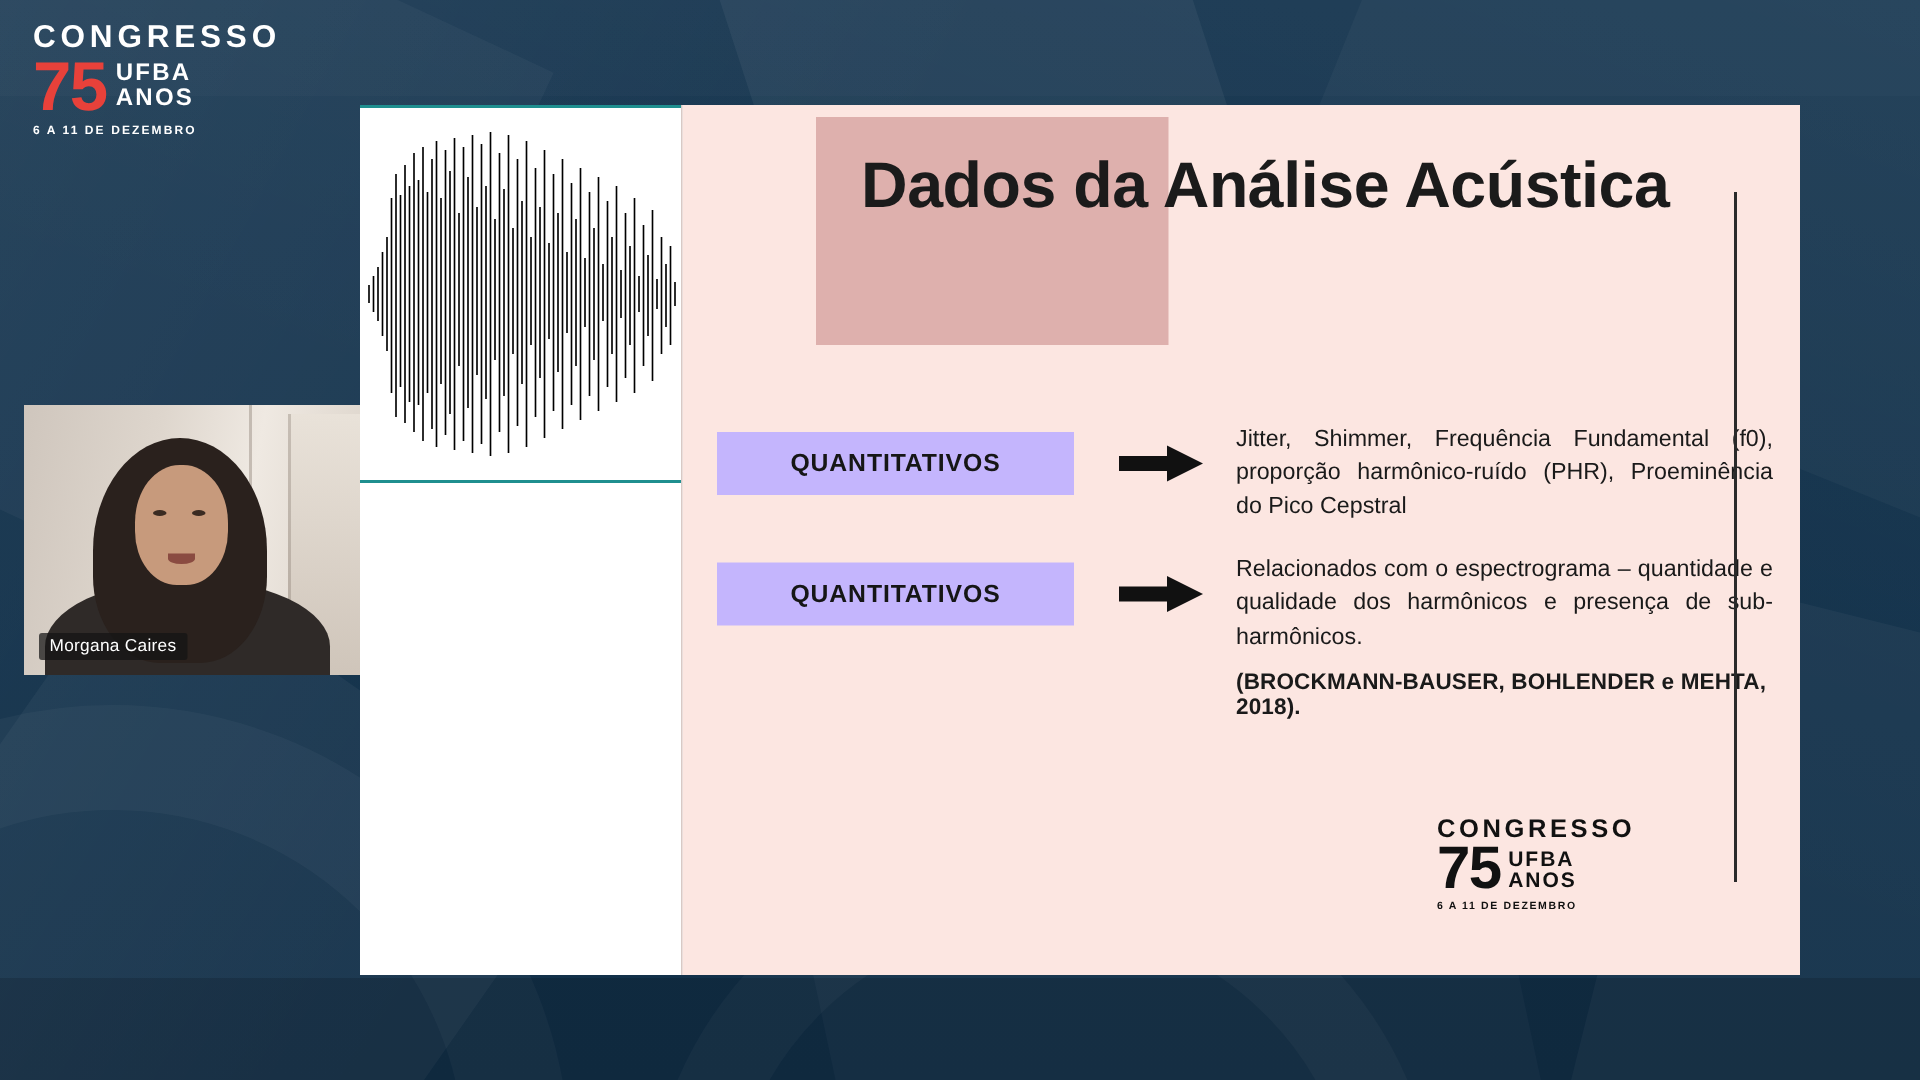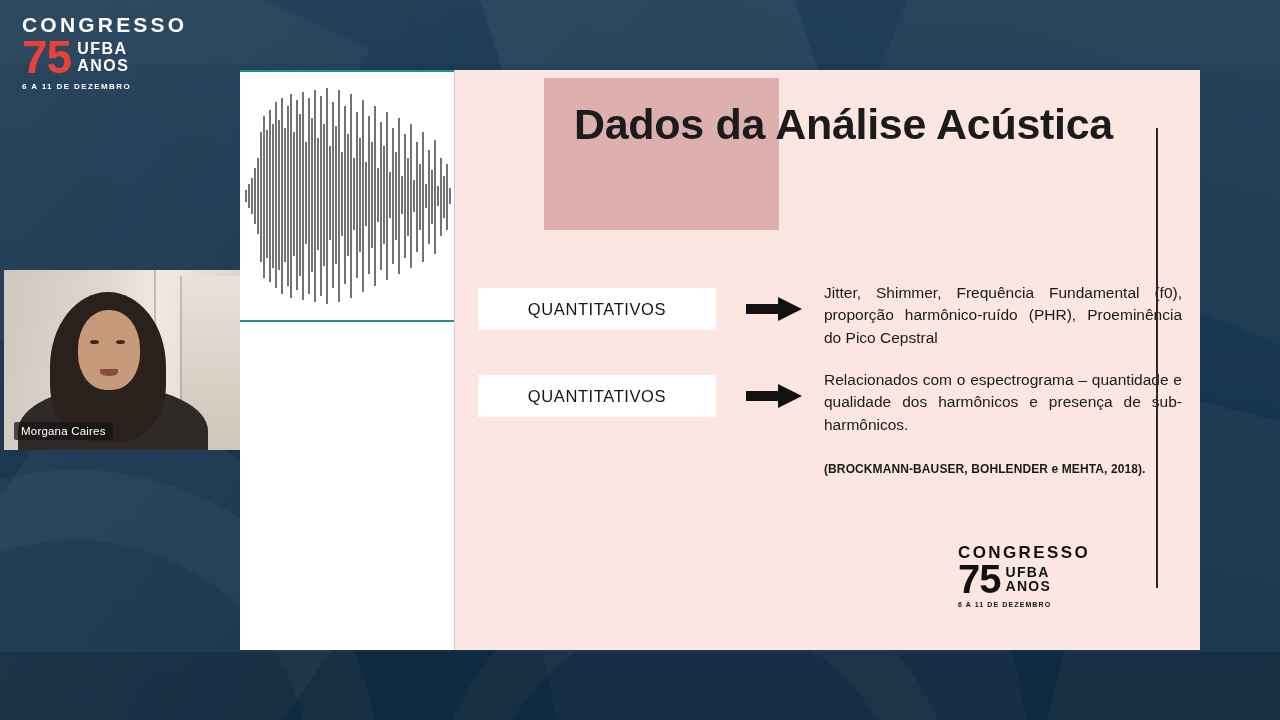--- a/index.html
+++ b/index.html
@@ -91,21 +91,21 @@
   .congress-logo .cl-date {
     margin-top: 5px;
     font-size: 8px;
     font-weight: bold;
     letter-spacing: 1.4px;
   }
 
   
   .webcam {
     position: absolute;
-    left: 4px;
+    left: 16px;
     top: 270px;
     width: 238px;
     height: 180px;
     overflow: hidden;
     background: #2b2b2b;
   }
   .webcam .room {
     position: absolute;
     inset: 0;
     background: linear-gradient(100deg, #cfc6bd 0%, #ded6cd 35%, #efe9e2 60%, #d6cdc3 100%);
@@ -303,27 +303,27 @@
   }
   .row.r1 { top: 218px; }
   .row.r2 { top: 305px; }
 
   .tag {
     position: absolute;
     left: 0;
     top: 0;
     width: 238px;
     height: 42px;
-    background: #ffffff;
+    background: #c4b5fd;
     display: flex;
     align-items: center;
     justify-content: center;
     color: #161616;
     font-size: 16.5px;
-    font-weight: normal;
+    font-weight: bold;
     letter-spacing: 0.6px;
   }
   .arrow {
     position: absolute;
     left: 268px;
     top: 8px;
     width: 58px;
     height: 26px;
   }
   .rtext {
@@ -332,22 +332,22 @@
     right: 0;
     top: -6px;
     font-size: 15.5px;
     line-height: 1.45;
     color: #1a1a1a;
     text-align: justify;
   }
   .citation {
     position: absolute;
     left: 370px;
-    top: 392px;
-    font-size: 12px;
+    top: 376px;
+    font-size: 15px;
     font-weight: bold;
     color: #1a1a1a;
     letter-spacing: 0.1px;
   }
 
   .slide-logo {
     position: absolute;
     right: 92px;
     bottom: 42px;
     width: 150px;

